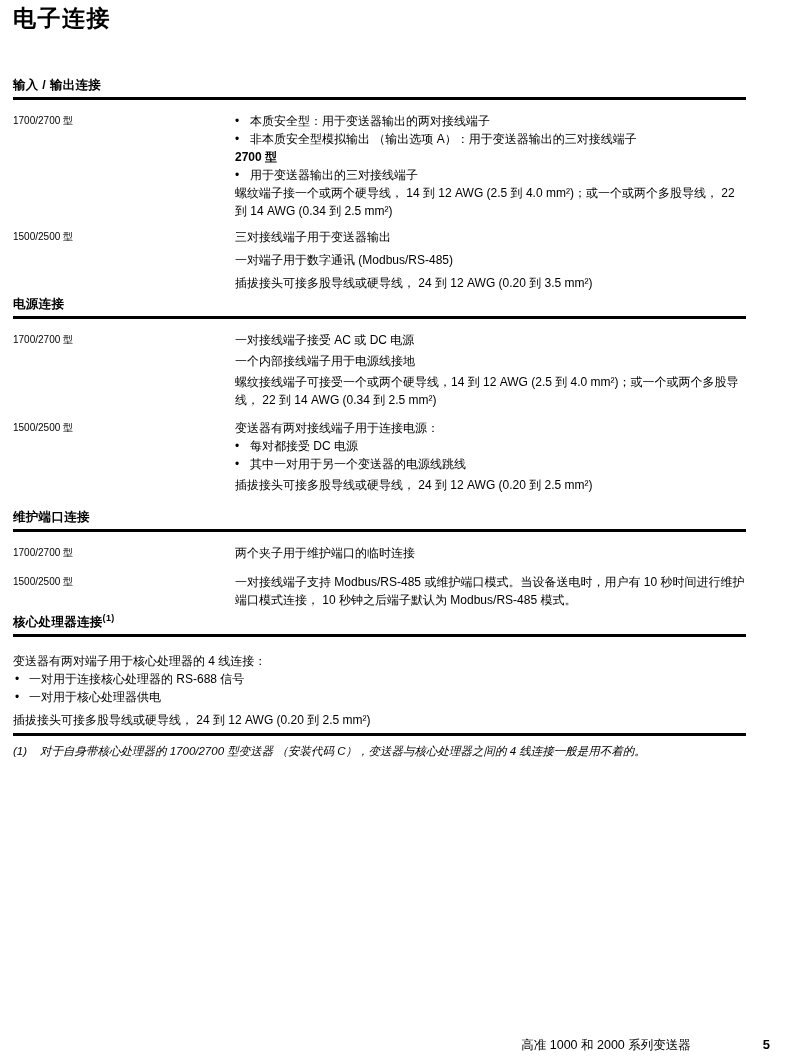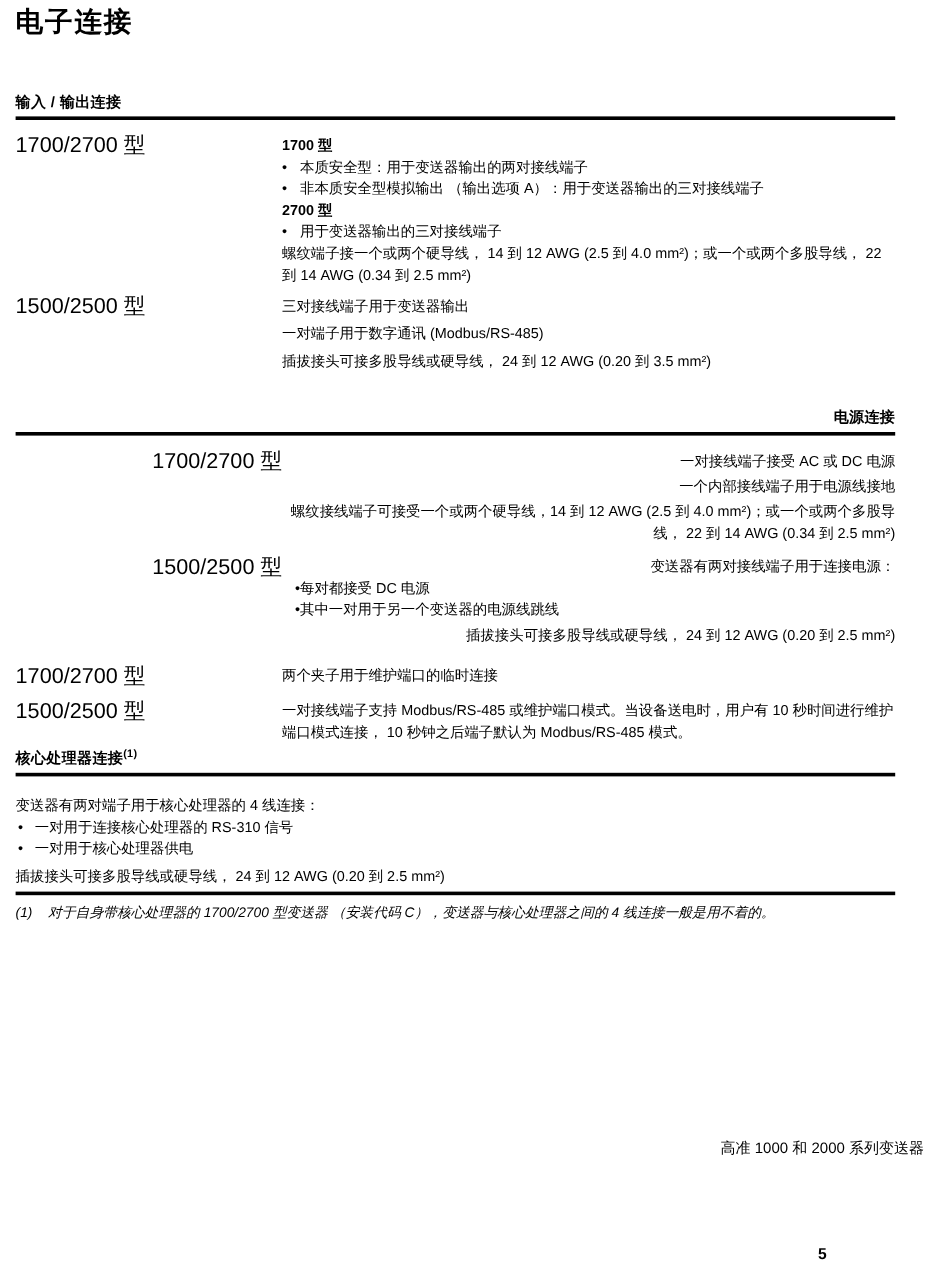--- a/index.html
+++ b/index.html
@@ -17,33 +17,33 @@
   }
 
   .sec-head {
     font-size: 12.5px; font-weight: 700; line-height: 15px;
     padding-bottom: 4px; border-bottom: 3px solid #000;
     width: 733px; letter-spacing: 0.3px;
   }
   .sec-head sup { font-size: 9px; font-weight: 700; }
 
   .sec-io     { margin-top: 44px; }
-  .sec-power  { margin-top: 31px; text-align: right; }
+  .sec-power  { margin-top: 5px; }
   .sec-maint  { margin-top: 16px; }
   .sec-core   { margin-top: 2px; }
 
   .row {
     display: grid; grid-template-columns: 222px 511px;
     margin-top: 12px; font-size: 12px; line-height: 18px;
   }
   .row-tight { margin-top: 8px; }
   .row-mid   { margin-top: 10px; }
   .row-m11   { margin-top: 11px; }
 
-  .label { font-size: 18px; }
+  .label { font-size: 10px; }
   .content p { margin: 0; }
   .subhead { font-weight: 700; }
 
   .bullet { display: flex; }
   .bullet .dot { width: 15px; flex: 0 0 15px; }
   .fw .bullet .dot { width: 14px; flex: 0 0 14px; padding-left: 2px; }
 
   .mb3 { margin-bottom: 3px !important; }
   .mb5 { margin-bottom: 5px !important; }
   .mt3 { margin-top: 3px !important; }
@@ -60,38 +60,37 @@
 
   .footnote {
     display: flex; margin-top: 8px;
     font-size: 11.5px; line-height: 15px; font-style: italic;
     width: 733px;
   }
   .footnote .fn-marker { width: 27px; flex: 0 0 27px; }
 
   .footer {
     position: absolute; bottom: 6px; right: 23px;
-    display: flex; align-items: center; gap: 72px;
-    font-size: 12.5px; line-height: 16px; flex-direction: column;
+    display: flex; align-items: flex-start; gap: 72px;
+    font-size: 12.5px; line-height: 16px;
   }
   .footer .pagenum { font-weight: 700; font-size: 13px; }
 </style>
 </head>
 <body>
 
 <div class="page">
 
   <h1 class="doc-title">电子连接</h1>
 
   <div class="sec sec-io">
     <div class="sec-head">输入 / 输出连接</div>
     <div class="row">
       <div class="label">1700/2700 型</div>
       <div class="content">
-        <p class="subhead">1700 型</p>
         <div class="bullet">
           <span class="dot">•</span>
           <span>本质安全型：用于变送器输出的两对接线端子</span>
         </div>
         <div class="bullet">
           <span class="dot">•</span>
           <span>非本质安全型模拟输出 （输出选项 A）：用于变送器输出的三对接线端子</span>
         </div>
         <p class="subhead">2700 型</p>
         <div class="bullet">
@@ -132,40 +131,41 @@
         <div class="bullet">
           <span class="dot">•</span>
           <span>其中一对用于另一个变送器的电源线跳线</span>
         </div>
         <p class="mt3">插拔接头可接多股导线或硬导线， 24 到 12 AWG (0.20 到 2.5 mm²)</p>
       </div>
     </div>
   </div>
 
   <div class="sec sec-maint">
+    <div class="sec-head">维护端口连接</div>
     <div class="row">
       <div class="label">1700/2700 型</div>
       <div class="content">
         <p>两个夹子用于维护端口的临时连接</p>
       </div>
     </div>
     <div class="row row-m11">
       <div class="label">1500/2500 型</div>
       <div class="content">
         <p>一对接线端子支持 Modbus/RS-485 或维护端口模式。当设备送电时，用户有 10 秒时间进行维护端口模式连接， 10 秒钟之后端子默认为 Modbus/RS-485 模式。</p>
       </div>
     </div>
   </div>
 
   <div class="sec sec-core fw">
     <div class="sec-head"><span>核心处理器连接</span><sup>(1)</sup></div>
     <p class="core-intro">变送器有两对端子用于核心处理器的 4 线连接：</p>
     <div class="bullet">
       <span class="dot">•</span>
-      <span>一对用于连接核心处理器的 RS-310 信号</span>
+      <span>一对用于连接核心处理器的 RS-688 信号</span>
     </div>
     <div class="bullet">
       <span class="dot">•</span>
       <span>一对用于核心处理器供电</span>
     </div>
     <p class="core-last">插拔接头可接多股导线或硬导线， 24 到 12 AWG (0.20 到 2.5 mm²)</p>
   </div>
 
   <hr class="bottom-rule">
 

